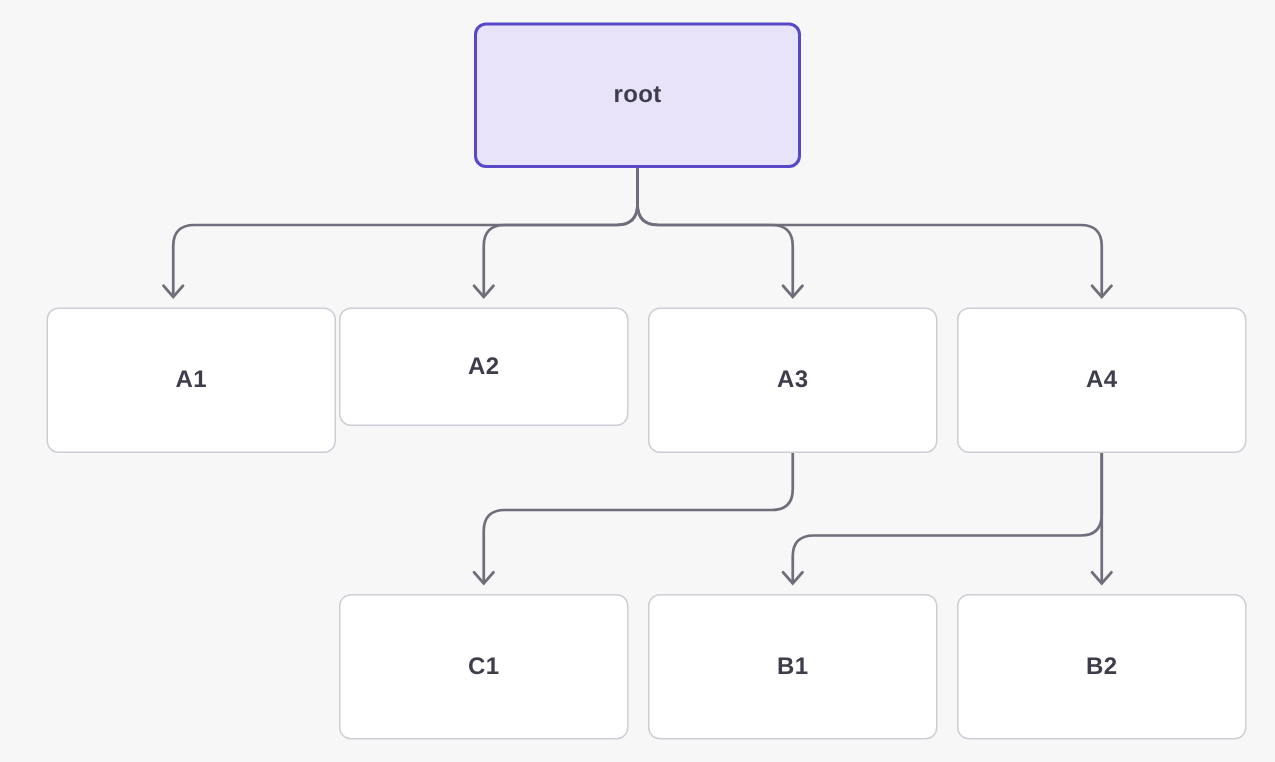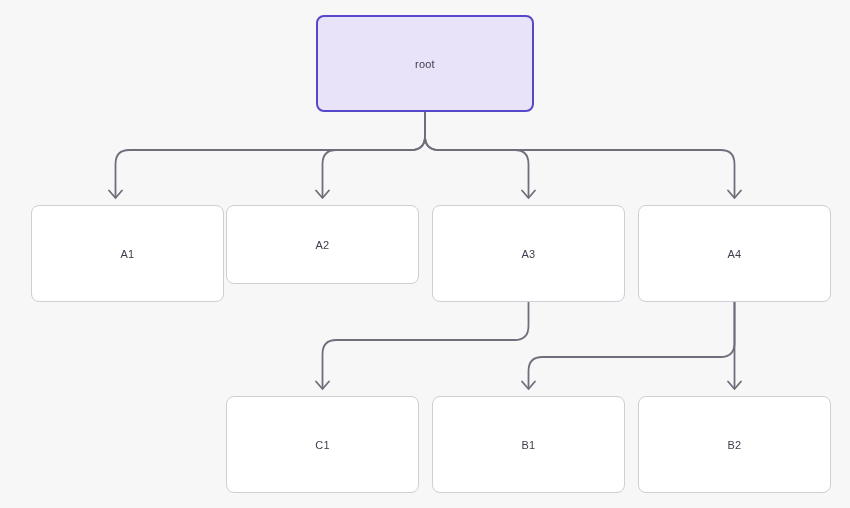--- a/index.html
+++ b/index.html
@@ -39,22 +39,22 @@
     display: flex;
     align-items: center;
     justify-content: center;
     cursor: grab;
   }
   .node.root {
     background: var(--root-fill, #e8e3f8);
     border: 2px solid var(--root-border, #5748c9);
   }
   .node-label {
-    font-size: 11px;
-    font-weight: 400;
+    font-size: 16px;
+    font-weight: 700;
     color: var(--node-text, #3d3d4c);
     letter-spacing: 0.2px;
   }
 </style>
 </head>
 <body>
 
 <div class="canvas">
   <svg class="edges" id="edges-layer" width="850" height="508" viewBox="0 0 850 508">
       <path d="M 425 112 L 425 136 Q 425 150 411 150 L 129.5 150 Q 115.5 150 115.5 164 L 115.5 198"></path>

